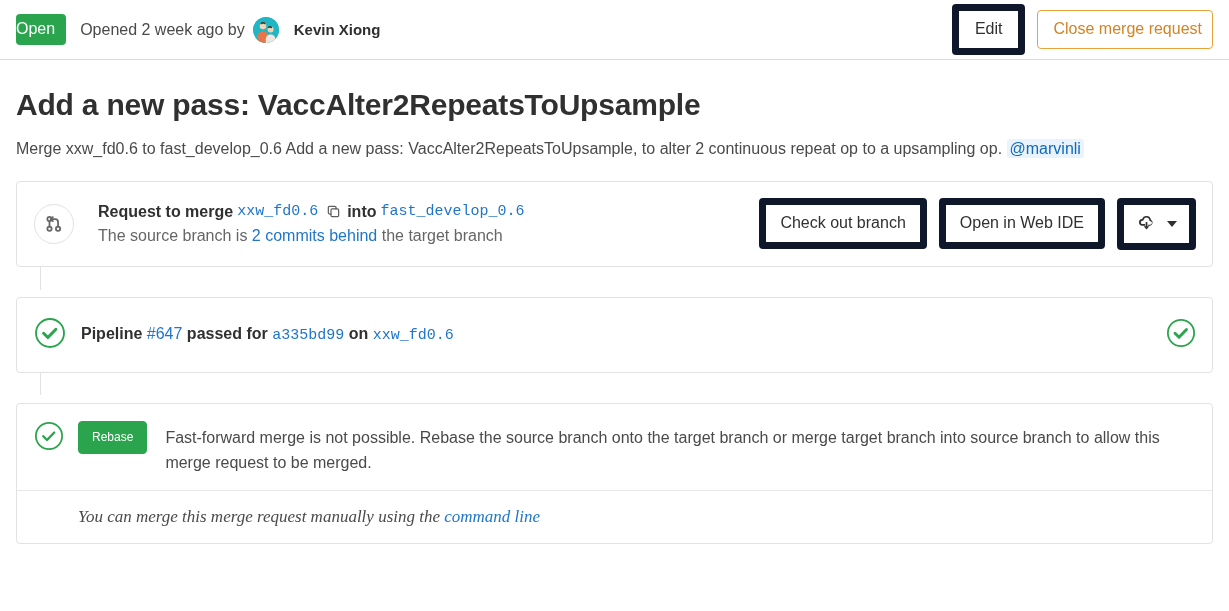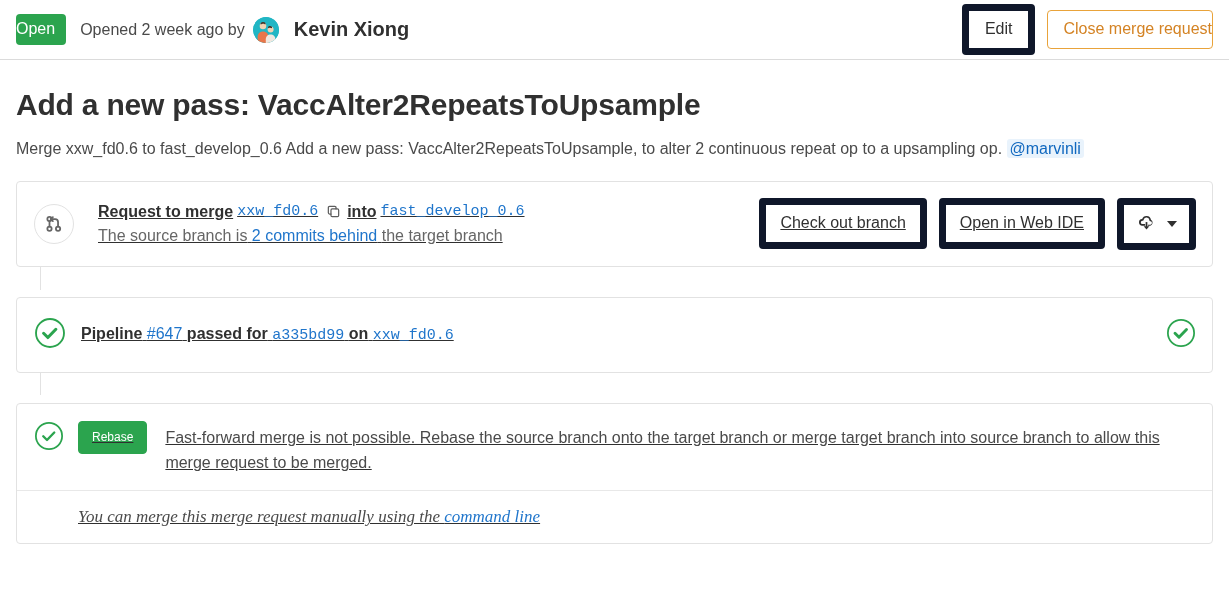--- a/index.html
+++ b/index.html
@@ -29,53 +29,53 @@
     margin-left: 14px; font-size: 16px; color: #4a4a4a;
     display: flex; align-items: center; white-space: nowrap;
   }
   .avatar {
     width: 26px; height: 26px; border-radius: 50%;
     margin: 0 7px 0 8px; flex: 0 0 auto;
     background: #21b6c4; position: relative; overflow: hidden;
     display: inline-block; vertical-align: middle;
   }
   .avatar svg { display: block; }
-  .author-name { font-weight: bold; color: #303030; font-size: 20px; padding-left: 8px; }
+  .author-name { font-weight: bold; color: #303030; font-size: 15px; padding-left: 8px; }
   .hdr-spacer { flex: 1 1 auto; }
   .btn {
     font-family: "Liberation Sans", sans-serif;
     font-size: 16px; line-height: 1;
     background: #ffffff; border: 7px solid #0f172a;
     border-radius: 4px; color: #303030;
     padding: 10px 14px 11px 14px; cursor: pointer; white-space: nowrap;
   }
   .btn-edit { padding: 10px 16px 11px 16px; }
   .btn-close-mr {
     margin-left: 12px;
     border: 1px solid #e9a33a; color: #d48324;
-    padding: 10px 0 11px 15px;
+    padding: 10px 10px 11px 15px;
   }
 
   
   .mr-title {
     margin: 0; padding: 27px 16px 0 16px;
     font-size: 30px; font-weight: bold; letter-spacing: -0.2px;
     color: #303030; line-height: 1.18;
   }
   .mr-desc {
     padding: 15px 16px 0 16px;
     font-size: 16px; color: #4a4a4a; line-height: 1.45;
   }
   .mention {
     background: #e9f3fc; color: #1068bf;
     border-radius: 3px; padding: 1px 3px; font-weight: normal;
   }
 
   
-  .widget-wrap { padding: 20px 16px 12px 16px; position: relative; text-decoration: underline; }
+  .widget-wrap { padding: 20px 16px 12px 16px; position: relative; }
   .card {
     border: 1px solid #e2e2e2; border-radius: 4px;
     background: #ffffff; position: relative;
   }
   .card + .card { margin-top: 30px; }
   .connector {
     position: absolute; left: 40px; width: 1px;
     background: #e2e2e2; z-index: 0;
   }
 

